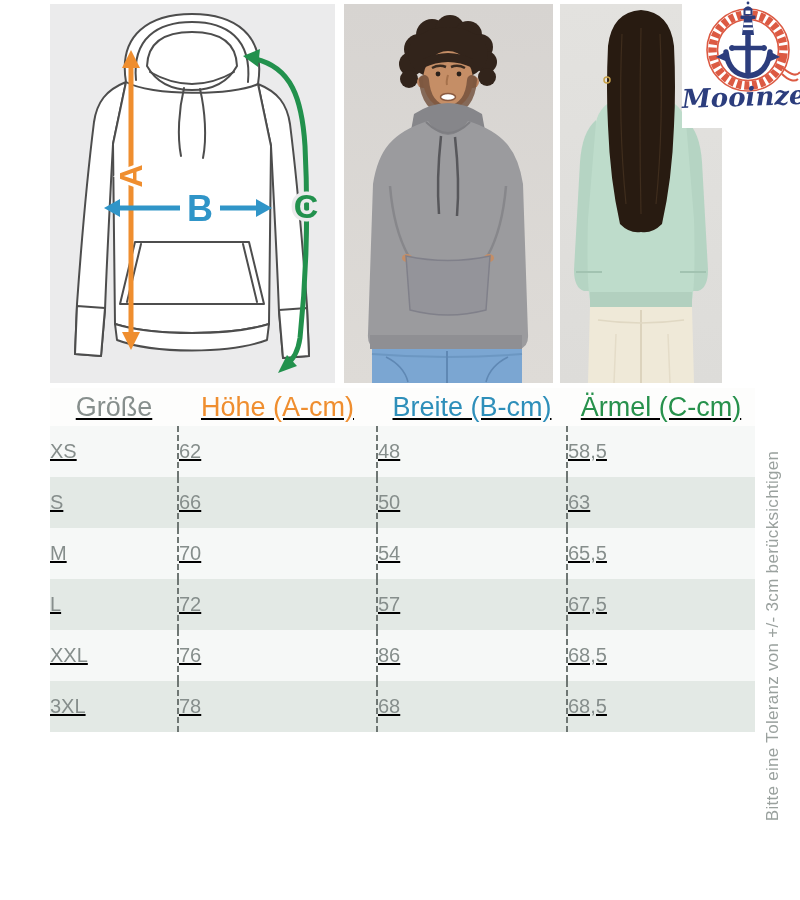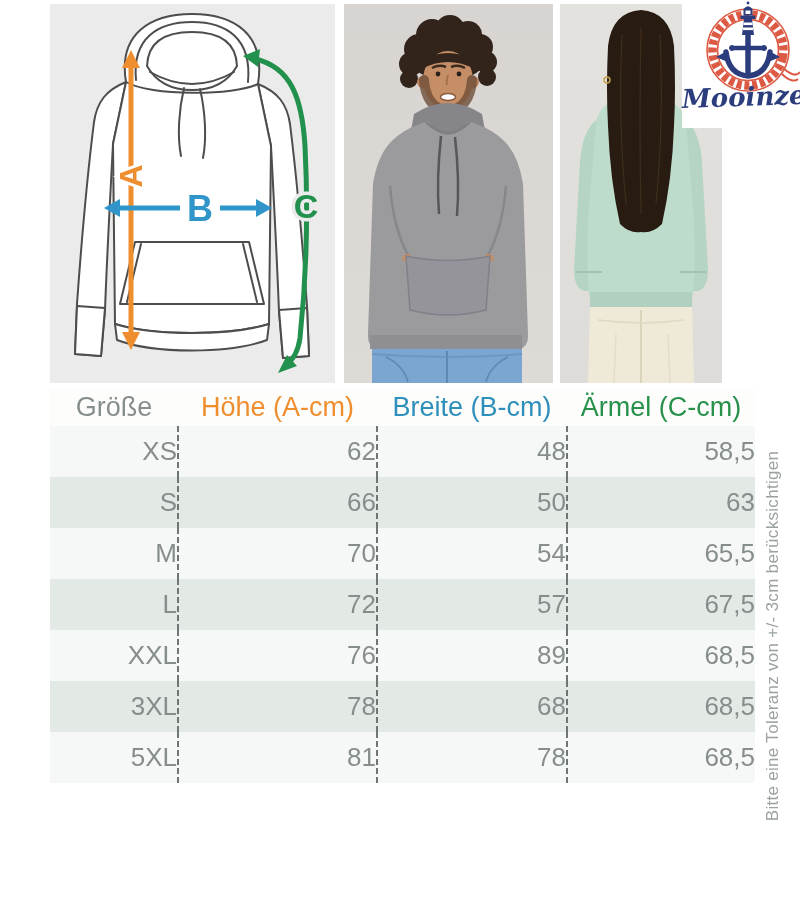--- a/index.html
+++ b/index.html
@@ -7,30 +7,30 @@
          font-family:"Liberation Sans",sans-serif;}
   .panel{position:absolute;top:4px;height:379px;}
   .diagram-panel{left:50px;width:285px;background:#ebebec;}
   .man-photo{left:344px;width:209px;background:#d6d3d0;}
   .woman-photo{left:560px;width:162px;background:#e2e1de;}
   .logo-box{position:absolute;left:682px;top:0;width:118px;height:128px;background:#ffffff;}
   .logo-text{position:absolute;left:0;top:82px;width:118px;text-align:center;
              font-family:"DejaVu Serif",serif;font-style:italic;font-weight:bold;
              font-size:26px;color:#2c3d7d;transform:rotate(-2deg);}
   .table-wrap{position:absolute;left:50px;top:388px;width:705px;}
-  table.size-table{border-collapse:collapse;width:705px;table-layout:fixed;background:#fde047;}
+  table.size-table{border-collapse:collapse;width:705px;table-layout:fixed;background:#fde047;text-decoration:underline;}
   table.size-table col.c0{width:128px;} table.size-table col.c1{width:199px;}
   table.size-table col.c2{width:190px;} table.size-table col.c3{width:188px;}
   .size-table th{height:38px;font-size:27px;font-weight:normal;text-align:center;
                  background:#fdfdfc;padding:0;}
   .size-table th.h-size{color:#878f8d;}
   .size-table th.h-a{color:#ef8e2f;}
   .size-table th.h-b{color:#2e8fba;}
   .size-table th.h-c{color:#27914c;}
-  .size-table td{height:51px;font-size:26px;color:#868e8c;text-align:right;padding:0;}
+  .size-table td{height:51px;font-size:20px;color:#868e8c;text-align:left;padding:0;}
   .size-table td + td{border-left:2px dashed #6f7774;}
   .size-table tbody tr:nth-child(odd){background:#f6f8f7;}
   .size-table tbody tr:nth-child(even){background:#e3e9e5;}
   .tolerance-note{position:absolute;left:773px;top:636px;
                   transform:translate(-50%,-50%) rotate(-90deg);
                   white-space:nowrap;font-size:17px;color:#9aa19e;letter-spacing:.3px;}
   svg{display:block;}
 </style>
 </head>
 <body>
@@ -247,34 +247,28 @@
         </tr>
         <tr>
           <td>L</td>
           <td>72</td>
           <td>57</td>
           <td>67,5</td>
         </tr>
         <tr>
           <td>XXL</td>
           <td>76</td>
-          <td>89</td>
+          <td>86</td>
           <td>68,5</td>
         </tr>
         <tr>
           <td>3XL</td>
           <td>78</td>
           <td>68</td>
           <td>68,5</td>
         </tr>
-        <tr>
-          <td>5XL</td>
-          <td>81</td>
-          <td>78</td>
-          <td>68,5</td>
-        </tr>
       </tbody>
     </table>
   </div>
 
   <div class="tolerance-note">Bitte eine Toleranz von +/- 3cm berücksichtigen</div>
 
 </div>
 
 </body></html>

